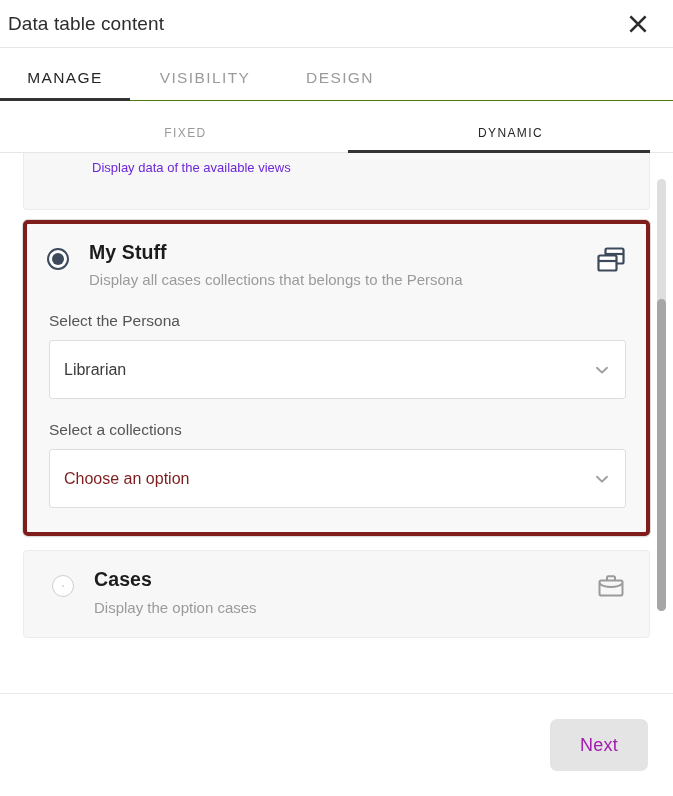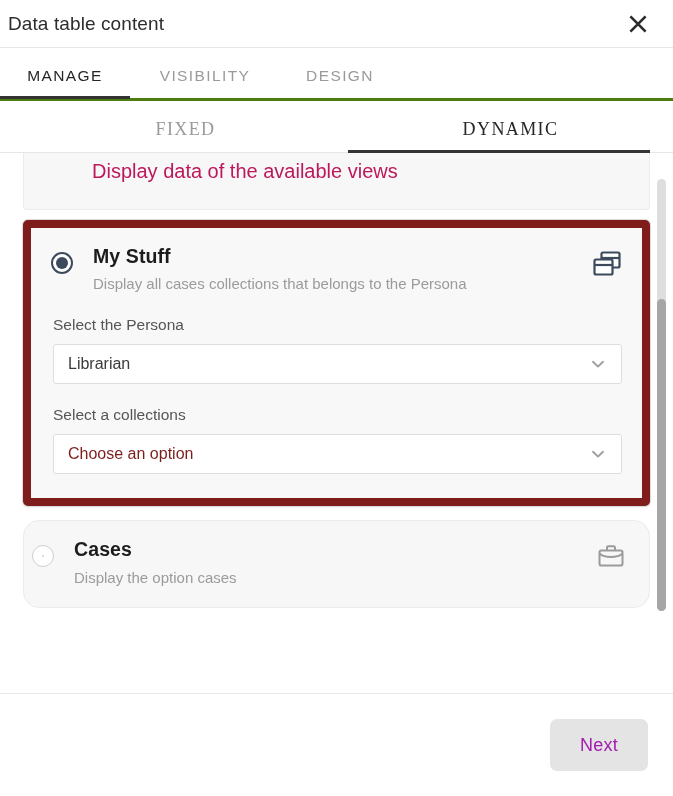--- a/index.html
+++ b/index.html
@@ -41,21 +41,21 @@
     cursor: pointer;
     background: none; border: none;
   }
   .close-btn svg { display: block; }
 
   
   .tabs-main {
     flex: 0 0 53px;
     display: flex;
     align-items: flex-end;
-    border-bottom: 3px solid #4d7c0f;
+    border-bottom: 1px solid #4d7c0f;
     background: #ffffff;
     padding-left: 0;
   }
   .tab-main {
     font-size: 15.5px;
     letter-spacing: 1.4px;
     color: #9a9a9a;
     padding: 0 0 13px 0;
     margin-right: 0;
     cursor: pointer;
@@ -79,27 +79,27 @@
   
   .tabs-sub {
     flex: 0 0 52px;
     display: flex;
     align-items: flex-end;
     background: #ffffff;
     border-bottom: 1px solid #e6e6e6;
   }
   .tab-sub {
     flex: 1;
-    font-size: 18px;
+    font-size: 12px;
     letter-spacing: 1.4px;
     color: #9a9a9a;
     padding-bottom: 12px;
     cursor: pointer;
     background: none; border: none;
-    font-family: Liberation Serif, serif;
+    font-family: Liberation Sans, sans-serif;
     position: relative;
     text-align: center;
   }
   .tab-sub.spacer-left { max-width: 23px; flex: 0 0 23px; }
   .tab-sub.active { color: #262626; }
   .tab-sub.active::after {
     content: "";
     position: absolute;
     left: 0; right: 23px; bottom: -1px;
     height: 3px;
@@ -129,39 +129,39 @@
     border-radius: 0 0 4px 4px;
     height: 57px;
     margin-top: 0;
     padding: 0 0 0 68px;
     display: flex;
     align-items: flex-start;
     overflow: hidden;
   }
   .card-clip .desc {
     margin-top: 7px;
-    font-size: 20px;
-    color: #be185d;
+    font-size: 13px;
+    color: #6d28d9;
   }
 
   
   .card-sel {
     margin-top: 10px;
     background: #f8f8f8;
-    border: 8px solid #7f1d1d;
+    border: 4px solid #7f1d1d;
     border-radius: 5px;
     box-shadow: 0 0 0 1px #dcdcdc, 0 1px 3px rgba(0,0,0,.10);
     padding: 18px 20px 24px 20px;
   }
   .card-plain {
     margin-top: 14px;
     background: #f7f7f7;
     border: 1px solid #ececec;
-    border-radius: 16px;
-    padding: 18px 24px 20px 8px;
+    border-radius: 4px;
+    padding: 18px 24px 20px 28px;
   }
 
   .card-head {
     display: flex;
     align-items: flex-start;
     position: relative;
   }
   .radio {
     flex: 0 0 22px;
     width: 22px; height: 22px;
@@ -208,21 +208,21 @@
   }
 
   
   .field { margin-top: 22px; padding-left: 2px; }
   .field-label {
     font-size: 15.5px;
     color: #555555;
     margin-bottom: 10px;
   }
   .select {
-    height: 40px;
+    height: 59px;
     background: #ffffff;
     border: 1px solid #dedede;
     border-radius: 3px;
     display: flex;
     align-items: center;
     padding: 0 14px 0 14px;
     cursor: pointer;
   }
   .select .value {
     flex: 1 1 auto;

